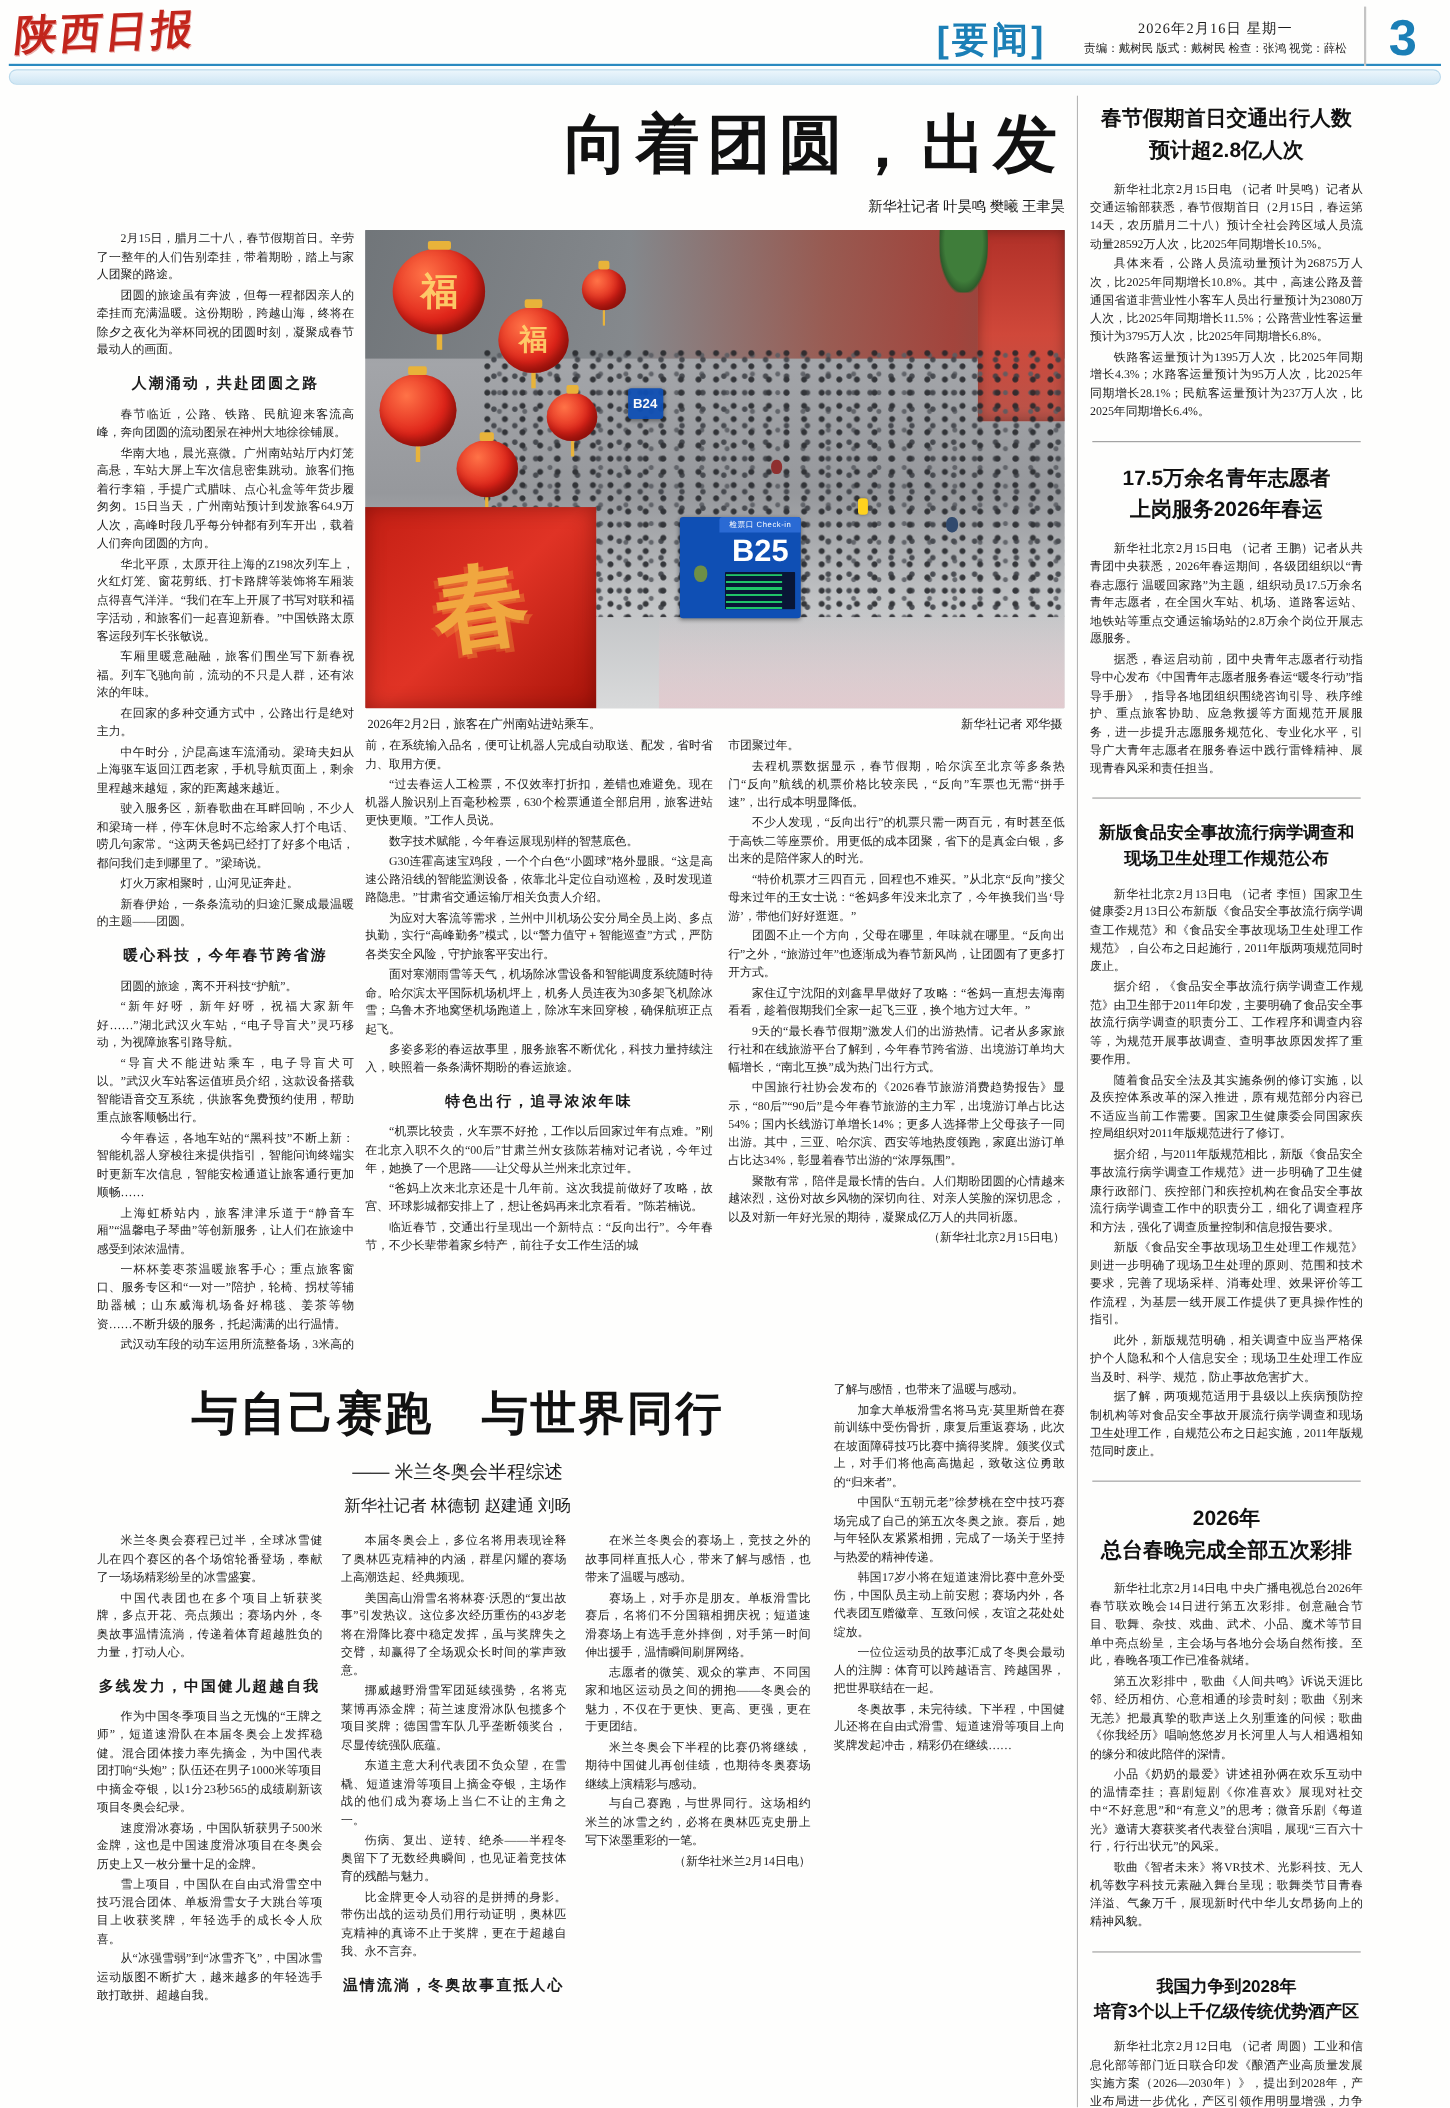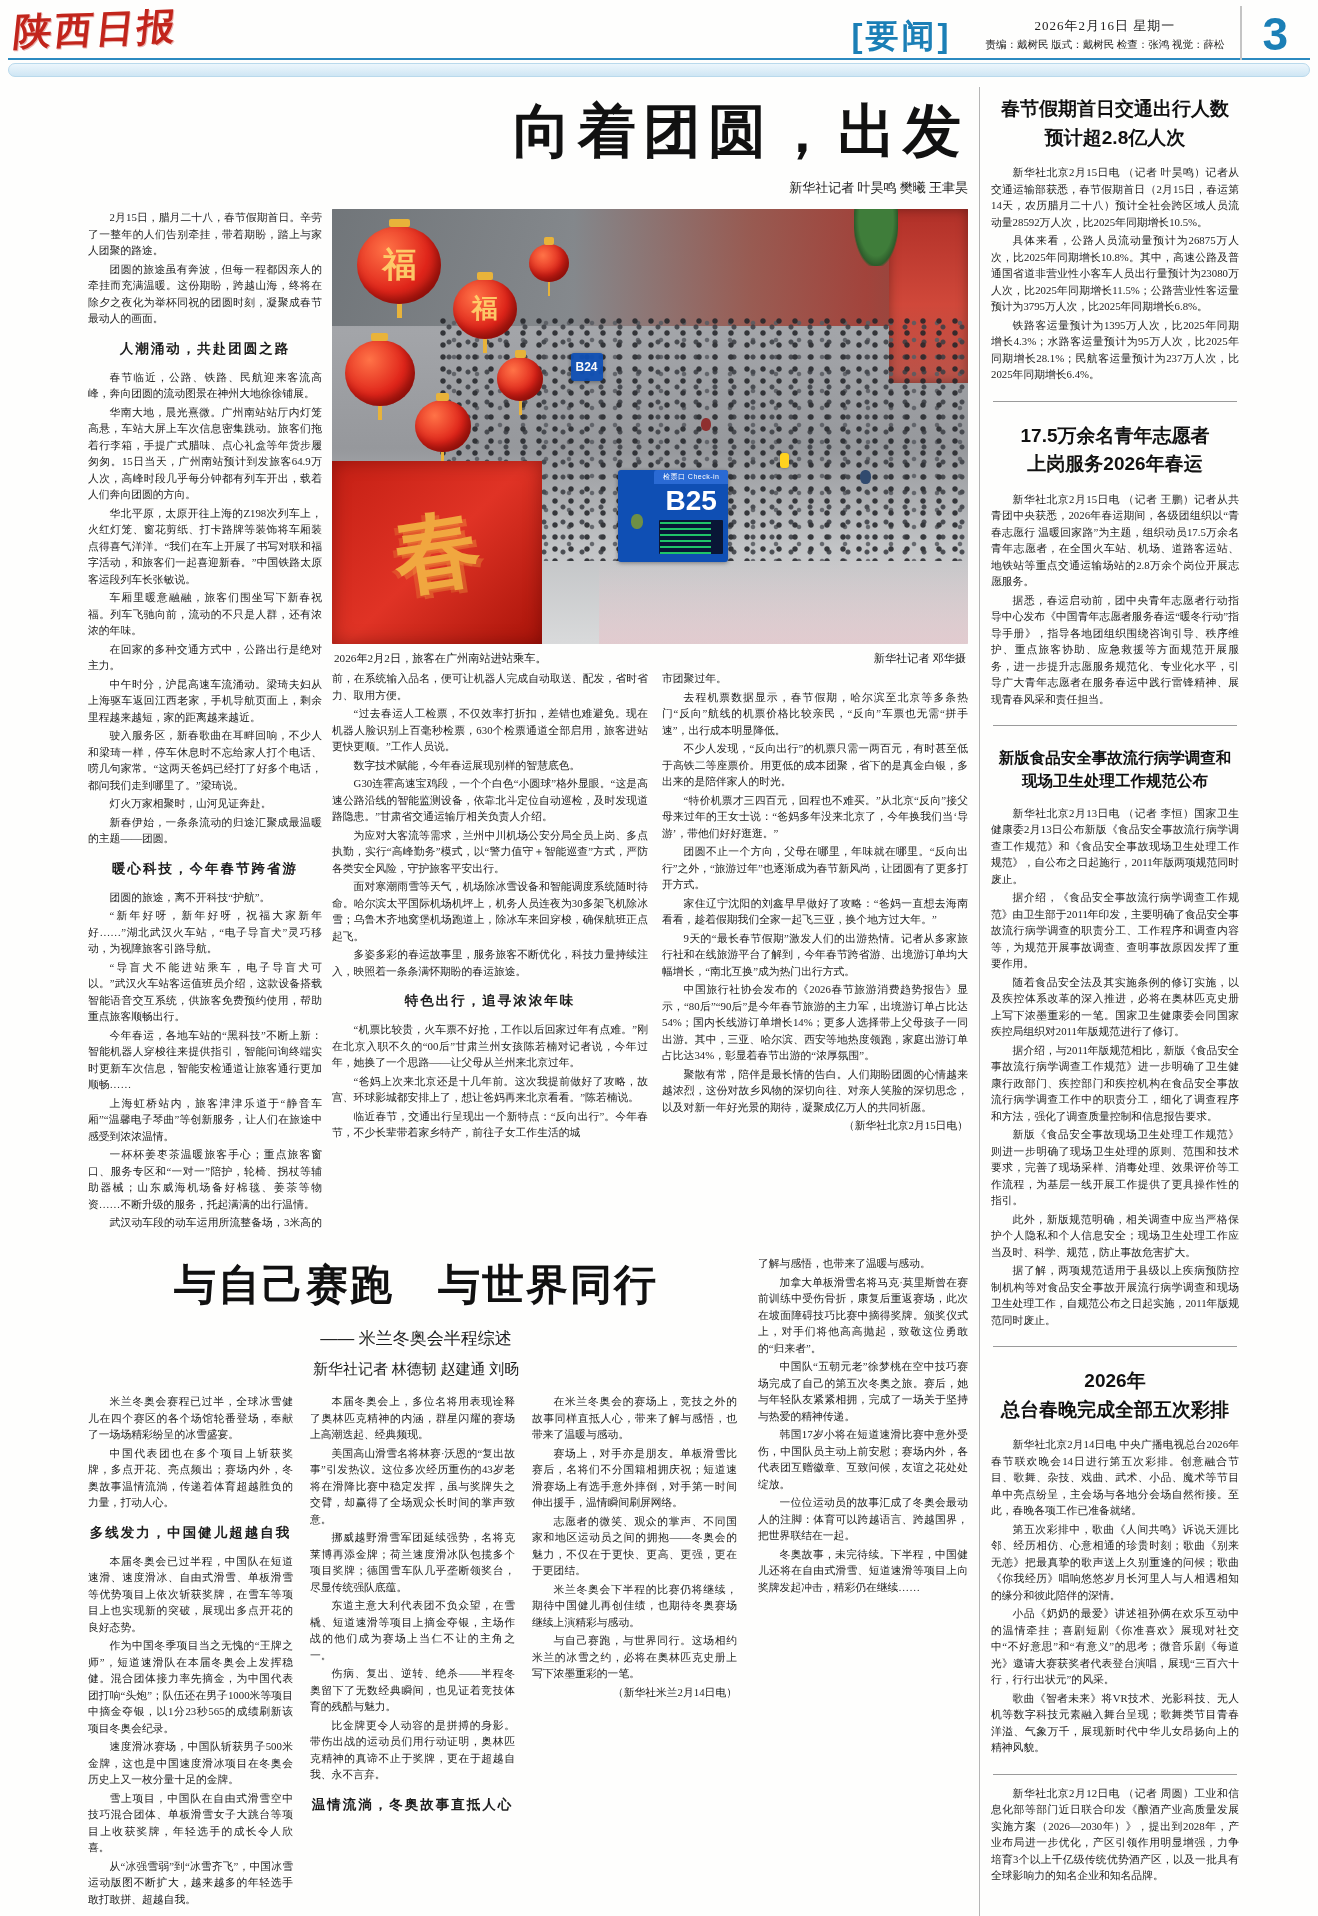--- a/index.html
+++ b/index.html
@@ -226,21 +226,20 @@
           <div class="b-headblock">
             <div class="b-head">与自己赛跑　与世界同行</div>
             <div class="b-sub">—— 米兰冬奥会半程综述</div>
             <div class="b-byline">新华社记者  林德韧  赵建通  刘旸</div>
           </div>
           <div class="b-cols">
             <div class="b-col">
                 <p class="p">米兰冬奥会赛程已过半，全球冰雪健儿在四个赛区的各个场馆轮番登场，奉献了一场场精彩纷呈的冰雪盛宴。</p>
                 <p class="p">中国代表团也在多个项目上斩获奖牌，多点开花、亮点频出；赛场内外，冬奥故事温情流淌，传递着体育超越胜负的力量，打动人心。</p>
                 <h4 class="colsub">多线发力，中国健儿超越自我</h4>
-                <p class="p">本届冬奥会已过半程，中国队在短道速滑、速度滑冰、自由式滑雪、单板滑雪等优势项目上依次斩获奖牌，在雪车等项目上也实现新的突破，展现出多点开花的良好态势。</p>
                 <p class="p">作为中国冬季项目当之无愧的“王牌之师”，短道速滑队在本届冬奥会上发挥稳健。混合团体接力率先摘金，为中国代表团打响“头炮”；队伍还在男子1000米等项目中摘金夺银，以1分23秒565的成绩刷新该项目冬奥会纪录。</p>
                 <p class="p">速度滑冰赛场，中国队斩获男子500米金牌，这也是中国速度滑冰项目在冬奥会历史上又一枚分量十足的金牌。</p>
                 <p class="p">雪上项目，中国队在自由式滑雪空中技巧混合团体、单板滑雪女子大跳台等项目上收获奖牌，年轻选手的成长令人欣喜。</p>
                 <p class="p">从“冰强雪弱”到“冰雪齐飞”，中国冰雪运动版图不断扩大，越来越多的年轻选手敢打敢拼、超越自我。</p>
               </div>
             <div class="b-col">
                 <p class="p">本届冬奥会上，多位名将用表现诠释了奥林匹克精神的内涵，群星闪耀的赛场上高潮迭起、经典频现。</p>
                 <p class="p">美国高山滑雪名将林赛·沃恩的“复出故事”引发热议。这位多次经历重伤的43岁老将在滑降比赛中稳定发挥，虽与奖牌失之交臂，却赢得了全场观众长时间的掌声致意。</p>
                 <p class="p">挪威越野滑雪军团延续强势，名将克莱博再添金牌；荷兰速度滑冰队包揽多个项目奖牌；德国雪车队几乎垄断领奖台，尽显传统强队底蕴。</p>
                 <p class="p">东道主意大利代表团不负众望，在雪橇、短道速滑等项目上摘金夺银，主场作战的他们成为赛场上当仁不让的主角之一。</p>
@@ -292,21 +291,21 @@
           </div>
       </div>
       <div class="sb-div"></div>
 
       <div class="sb-article">
         <div class="sb-head small">新版食品安全事故流行病学调查和
 现场卫生处理工作规范公布</div>
         <div>
             <p class="p">新华社北京2月13日电 （记者 李恒）国家卫生健康委2月13日公布新版《食品安全事故流行病学调查工作规范》和《食品安全事故现场卫生处理工作规范》，自公布之日起施行，2011年版两项规范同时废止。</p>
             <p class="p">据介绍，《食品安全事故流行病学调查工作规范》由卫生部于2011年印发，主要明确了食品安全事故流行病学调查的职责分工、工作程序和调查内容等，为规范开展事故调查、查明事故原因发挥了重要作用。</p>
-            <p class="p">随着食品安全法及其实施条例的修订实施，以及疾控体系改革的深入推进，必将在奥林匹克史册上写下浓墨重彩的一笔。国家卫生健康委会同国家疾控局组织对2011年版规范进行了修订。</p>
+            <p class="p">随着食品安全法及其实施条例的修订实施，以及疾控体系改革的深入推进，原有规范部分内容已不适应当前工作需要。国家卫生健康委会同国家疾控局组织对2011年版规范进行了修订。</p>
             <p class="p">据介绍，与2011年版规范相比，新版《食品安全事故流行病学调查工作规范》进一步明确了卫生健康行政部门、疾控部门和疾控机构在食品安全事故流行病学调查工作中的职责分工，细化了调查程序和方法，强化了调查质量控制和信息报告要求。</p>
             <p class="p">新版《食品安全事故现场卫生处理工作规范》则进一步明确了现场卫生处理的原则、范围和技术要求，完善了现场采样、消毒处理、效果评价等工作流程，为基层一线开展工作提供了更具操作性的指引。</p>
             <p class="p">此外，新版规范明确，相关调查中应当严格保护个人隐私和个人信息安全；现场卫生处理工作应当及时、科学、规范，防止事故危害扩大。</p>
             <p class="p">据了解，两项规范适用于县级以上疾病预防控制机构等对食品安全事故开展流行病学调查和现场卫生处理工作，自规范公布之日起实施，2011年版规范同时废止。</p>
           </div>
       </div>
       <div class="sb-div"></div>
 
       <div class="sb-article">
         <div class="sb-head">2026年
@@ -314,19 +313,21 @@
         <div>
             <p class="p">新华社北京2月14日电 中央广播电视总台2026年春节联欢晚会14日进行第五次彩排。创意融合节目、歌舞、杂技、戏曲、武术、小品、魔术等节目单中亮点纷呈，主会场与各地分会场自然衔接。至此，春晚各项工作已准备就绪。</p>
             <p class="p">第五次彩排中，歌曲《人间共鸣》诉说天涯比邻、经历相仿、心意相通的珍贵时刻；歌曲《别来无恙》把最真挚的歌声送上久别重逢的问候；歌曲《你我经历》唱响悠悠岁月长河里人与人相遇相知的缘分和彼此陪伴的深情。</p>
             <p class="p">小品《奶奶的最爱》讲述祖孙俩在欢乐互动中的温情牵挂；喜剧短剧《你准喜欢》展现对社交中“不好意思”和“有意义”的思考；微音乐剧《每道光》邀请大赛获奖者代表登台演唱，展现“三百六十行，行行出状元”的风采。</p>
             <p class="p">歌曲《智者未来》将VR技术、光影科技、无人机等数字科技元素融入舞台呈现；歌舞类节目青春洋溢、气象万千，展现新时代中华儿女昂扬向上的精神风貌。</p>
           </div>
       </div>
       <div class="sb-div"></div>
 
       <div class="sb-article">
+        <div class="sb-head small">我国力争到2028年
+培育3个以上千亿级传统优势酒产区</div>
         <div>
             <p class="p">新华社北京2月12日电 （记者 周圆）工业和信息化部等部门近日联合印发《酿酒产业高质量发展实施方案（2026—2030年）》，提出到2028年，产业布局进一步优化，产区引领作用明显增强，力争培育3个以上千亿级传统优势酒产区，以及一批具有全球影响力的知名企业和知名品牌。</p>
           </div>
       </div>
     </div>
   </div>
 </div>
 
 </body></html>

